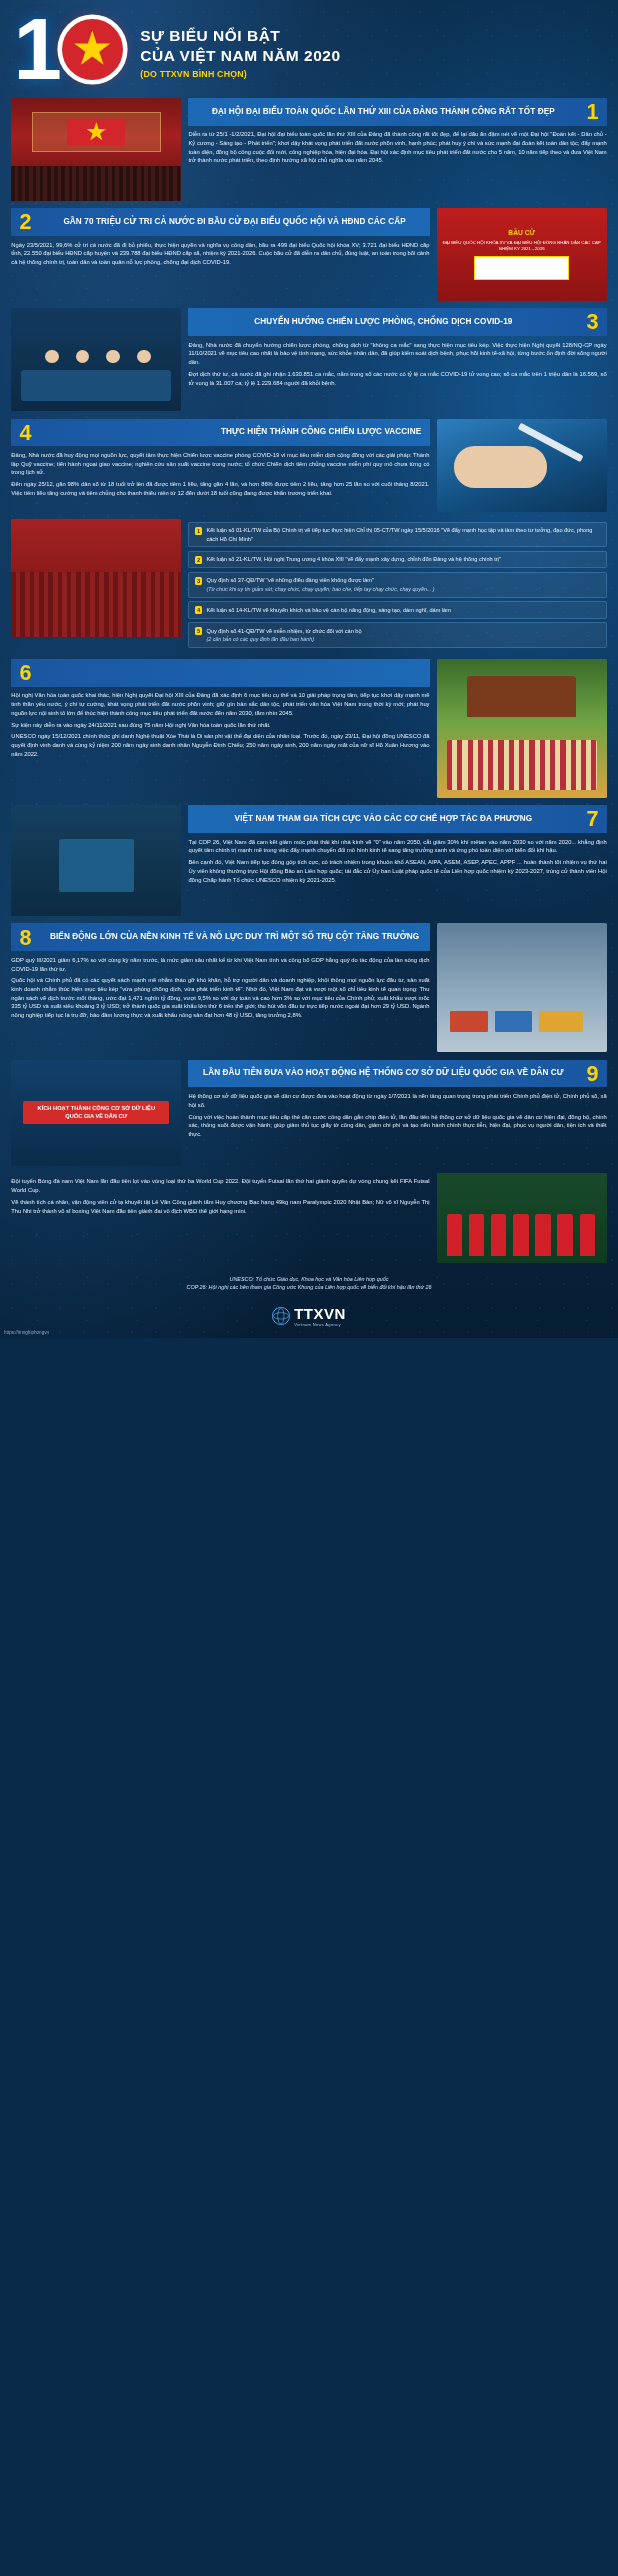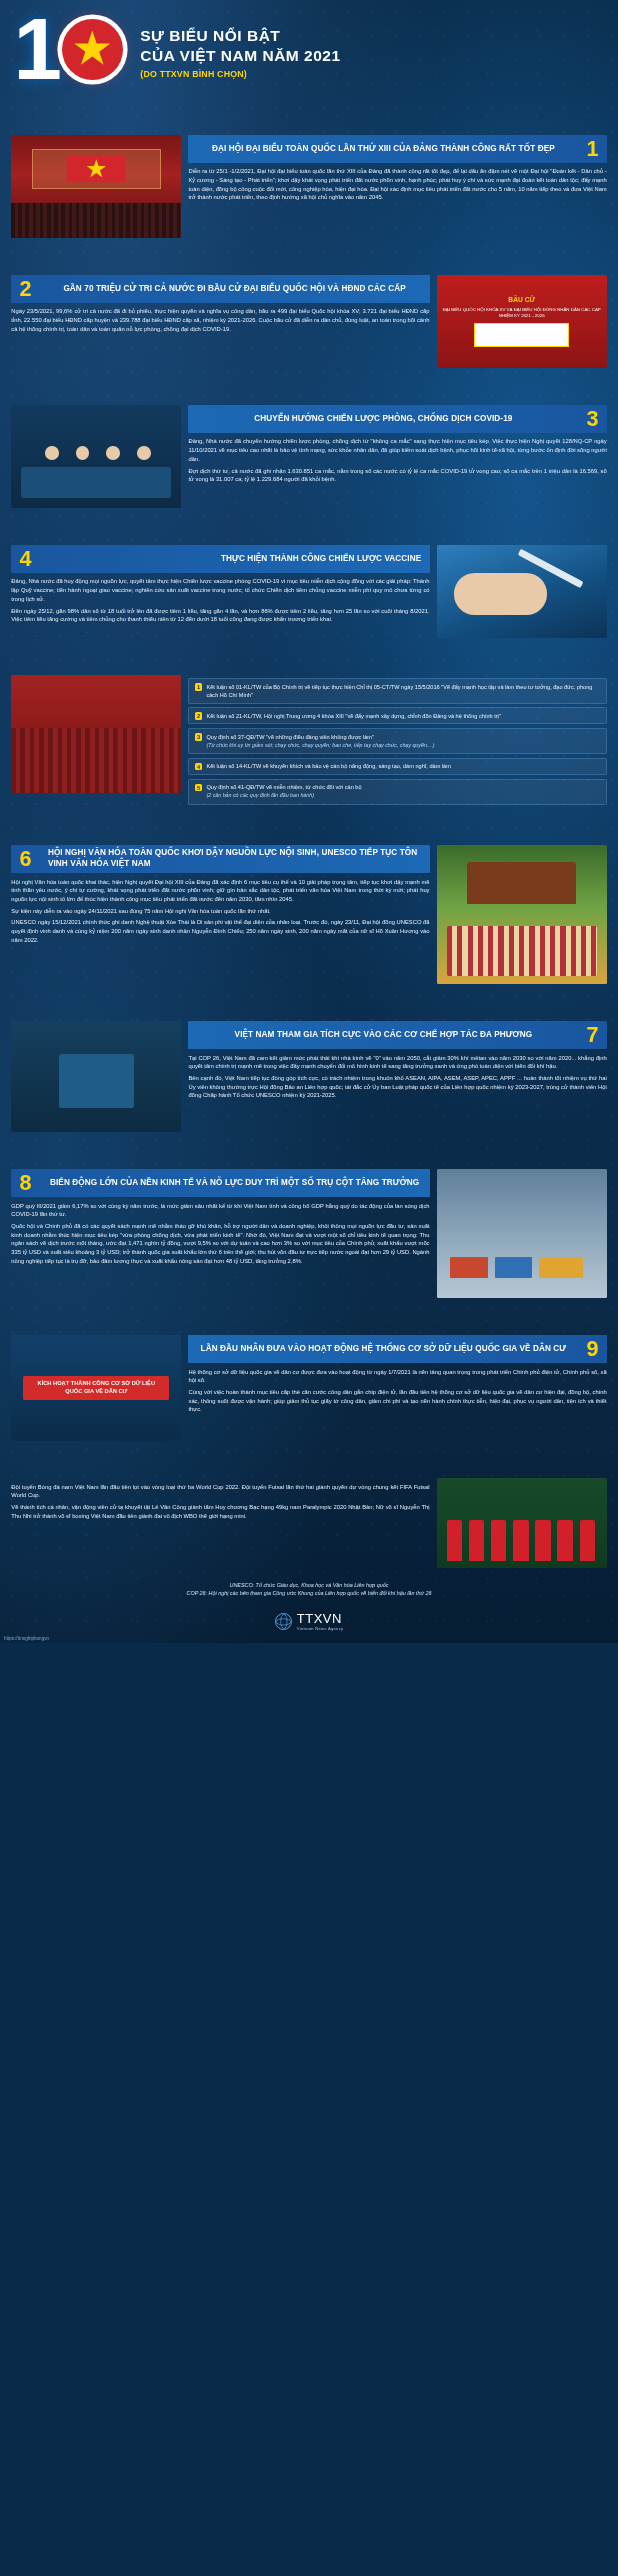--- a/index.html
+++ b/index.html
@@ -70,21 +70,21 @@
     font-size: 15.5px; font-weight: bold; letter-spacing: 0.5px;
   }
   .header-title .l2 {
     font-size: 15.5px; font-weight: bold; letter-spacing: 0.5px; margin-top: 2.1px;
   }
   .header-title .l3 {
     font-size: 8.8px; font-weight: bold; color: #ffd400; margin-top: 4.6px; letter-spacing: 0.2px;
   }
 
   
-  .item { position: relative; padding: 0 11.3px; margin-bottom: 7.2px; margin-top: 37px; }
+  .item { position: relative; padding: 0 11.3px; margin-bottom: 7.2px; }
   .row { display: flex; gap: 7.2px; align-items: flex-start; }
   .photo {
     border-radius: 1.5px;
     overflow: hidden;
     position: relative;
     flex: 0 0 auto;
     background: #123;
   }
   .title-bar {
     background: linear-gradient(90deg, #1d69b5 0%, #1a56a0 100%);
@@ -168,21 +168,21 @@
     width: 17.5px; height: 17.5px; border-radius: 50%;
     border: 1px solid #4fa3e8;
     position: relative;
   }
   .globe::before, .globe::after {
     content: ""; position: absolute; inset: 0;
     border: 0.5px solid #4fa3e8; border-radius: 50%;
   }
   .globe::before { transform: scaleX(0.42); }
   .globe::after { transform: scaleY(0.42); }
-  .ttxvn-text .t1 { font-size: 13px; font-weight: normal; letter-spacing: 0.5px; }
+  .ttxvn-text .t1 { font-size: 15px; font-weight: bold; letter-spacing: 0.5px; }
   .ttxvn-text .t2 { font-size: 4.1px; color: #9fc6e8; letter-spacing: 0.3px; }
   .url {
     position: absolute; left: 4.1px; bottom: 2.1px;
     font-size: 4.6px; color: #7fa8c9;
   }
 
   
   .hall {
     background: linear-gradient(180deg,#7a1616 0%,#a42020 38%,#5e1010 100%);
     position: relative;
@@ -237,21 +237,21 @@
 
     <div class="header">
       <div class="big-ten">
         <span class="one">1</span>
         <span class="flag-zero">
             <span class="star"></span>
           </span>
       </div>
       <div class="header-title">
         <div class="l1">SỰ BIỂU NỔI BẬT</div>
-        <div class="l2">CỦA VIỆT NAM NĂM 2021</div>
+        <div class="l2">CỦA VIỆT NAM NĂM 2020</div>
         <div class="l3">(DO TTXVN BÌNH CHỌN)</div>
       </div>
     </div>
 
     <div class="item">
       <div class="row">
         <div class="photo hall" style="width:170px;height:103px;">
           <div class="stage"></div>
             <div class="flagbox">
               <div class="s"></div>
@@ -367,21 +367,20 @@
           </div>
         </div>
       </div>
     </div>
 
     <div class="item">
       <div class="row">
         <div class="col">
           <div class="title-bar right">
             <div class="num">6</div>
-            <div class="title-text" style="text-align:left">HỘI NGHỊ VĂN HÓA TOÀN QUỐC KHƠI DẬY NGUỒN LỰC NỘI SINH, UNESCO TIẾP TỤC TÔN VINH VĂN HÓA VIỆT NAM</div>
           </div>
           <div class="body-text">
             <p>Hội nghị Văn hóa toàn quốc khai thác, hiện Nghị quyết Đại hội XIII của Đảng đã xác định 6 mục tiêu cụ thể và 10 giải pháp trọng tâm, tiếp tục khơi dậy mạnh mẽ tinh thần yêu nước, ý chí tự cường, khát vọng phát triển đất nước phồn vinh; giữ gìn bản sắc dân tộc, phát triển văn hóa Việt Nam trong thời kỳ mới; phát huy nguồn lực nội sinh tô lớn để thúc hiện thành công mục tiêu phát triển đất nước đến năm 2030, tầm nhìn 2045.</p>
             <p>Sự kiện này diễn ra vào ngày 24/11/2021 sau đúng 75 năm Hội nghị Văn hóa toàn quốc lần thứ nhất.</p>
             <p>UNESCO ngày 15/12/2021 chính thức ghi danh Nghệ thuật Xòe Thái là Di sản phi vật thể đại diện của nhân loại. Trước đó, ngày 23/11, Đại hội đồng UNESCO đã quyết định vinh danh và cùng kỷ niệm 200 năm ngày sinh danh nhân Nguyễn Đình Chiểu; 250 năm ngày sinh, 200 năm ngày mất của nữ sĩ Hồ Xuân Hương vào năm 2022.</p>
           </div>
         </div>
         <div class="photo xoe" style="width:170px;height:139px;">
           <div class="roof"></div>
             <div class="people"></div>
@@ -428,21 +427,21 @@
       </div>
     </div>
 
     <div class="item">
       <div class="row">
         <div class="photo dataid" style="width:170px;height:106px;">
           <div class="banner">KÍCH HOẠT THÀNH CÔNG CƠ SỞ DỮ LIỆU QUỐC GIA VỀ DÂN CƯ</div>
         </div>
         <div class="col">
           <div class="title-bar">
-            <div class="title-text">LẦN ĐẦU NHÂN ĐƯA VÀO HOẠT ĐỘNG HỆ THỐNG CƠ SỞ DỮ LIỆU QUỐC GIA VỀ DÂN CƯ</div>
+            <div class="title-text">LẦN ĐẦU TIÊN ĐƯA VÀO HOẠT ĐỘNG HỆ THỐNG CƠ SỞ DỮ LIỆU QUỐC GIA VỀ DÂN CƯ</div>
             <div class="num">9</div>
           </div>
           <div class="body-text">
             <p>Hệ thống cơ sở dữ liệu quốc gia về dân cư được đưa vào hoạt động từ ngày 1/7/2021 là nền tảng quan trọng trong phát triển Chính phủ điện tử, Chính phủ số, xã hội số.</p>
             <p>Cùng với việc hoàn thành mục tiêu cấp thẻ căn cước công dân gắn chip điện tử, lần đầu tiên hệ thống cơ sở dữ liệu quốc gia về dân cư hiện đại, đồng bộ, chính xác, thông suốt được vận hành; giúp giảm thủ tục giấy tờ công dân, giảm chi phí và tạo nền hành chính thực tiễn, hiện đại, phục vụ người dân, tiện ích và thiết thực.</p>
           </div>
         </div>
       </div>
     </div>
 

